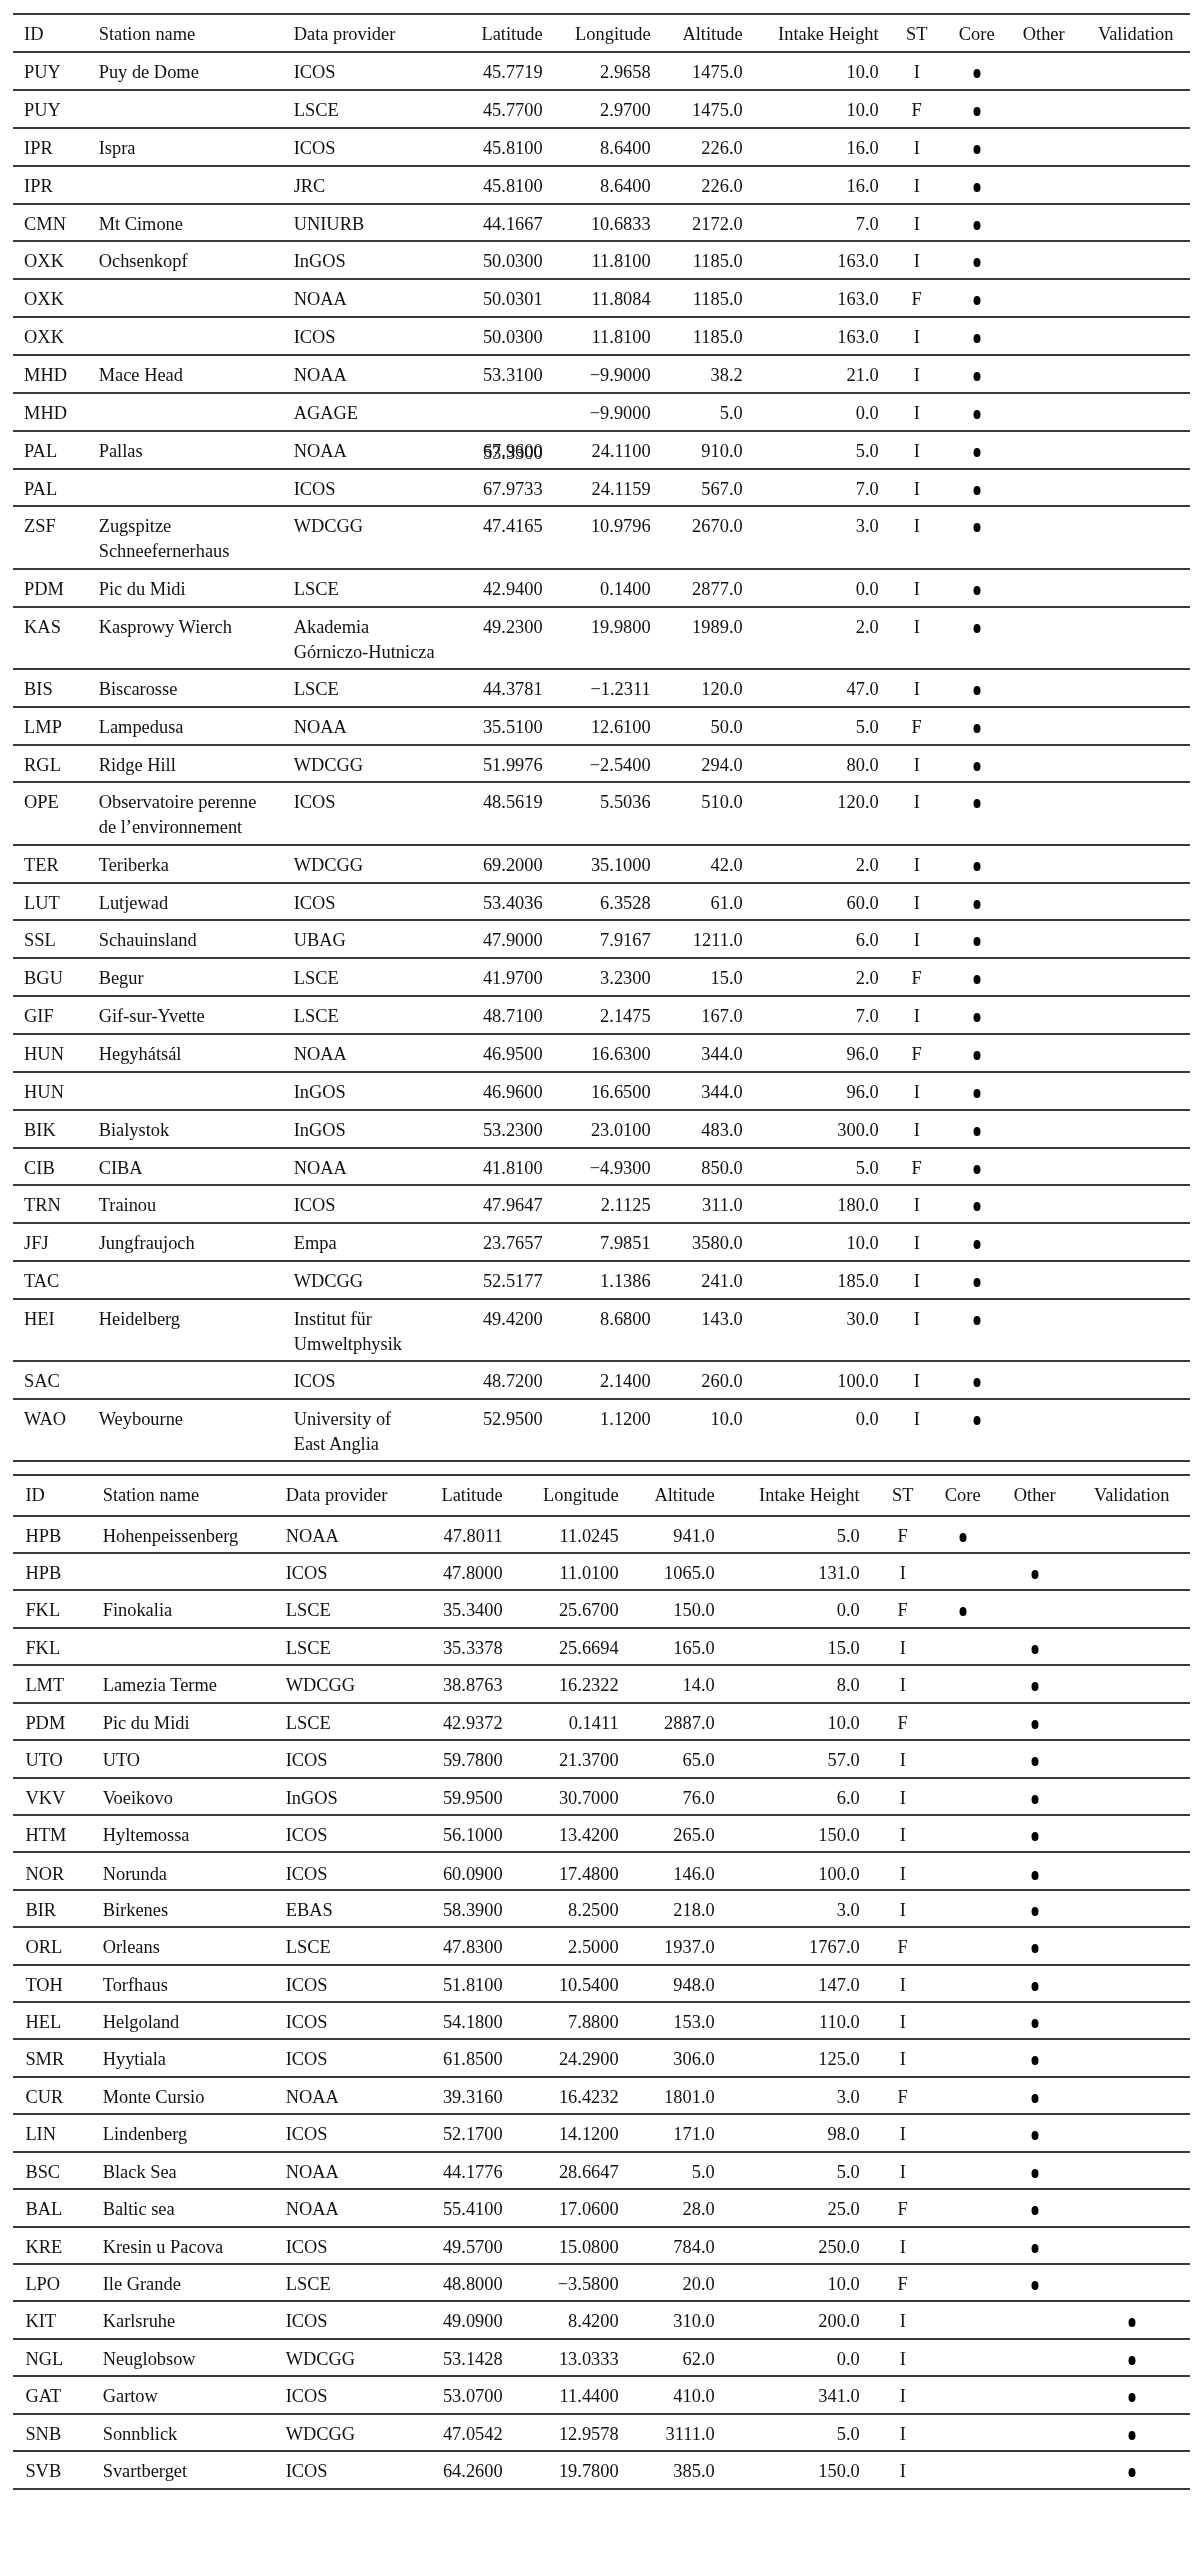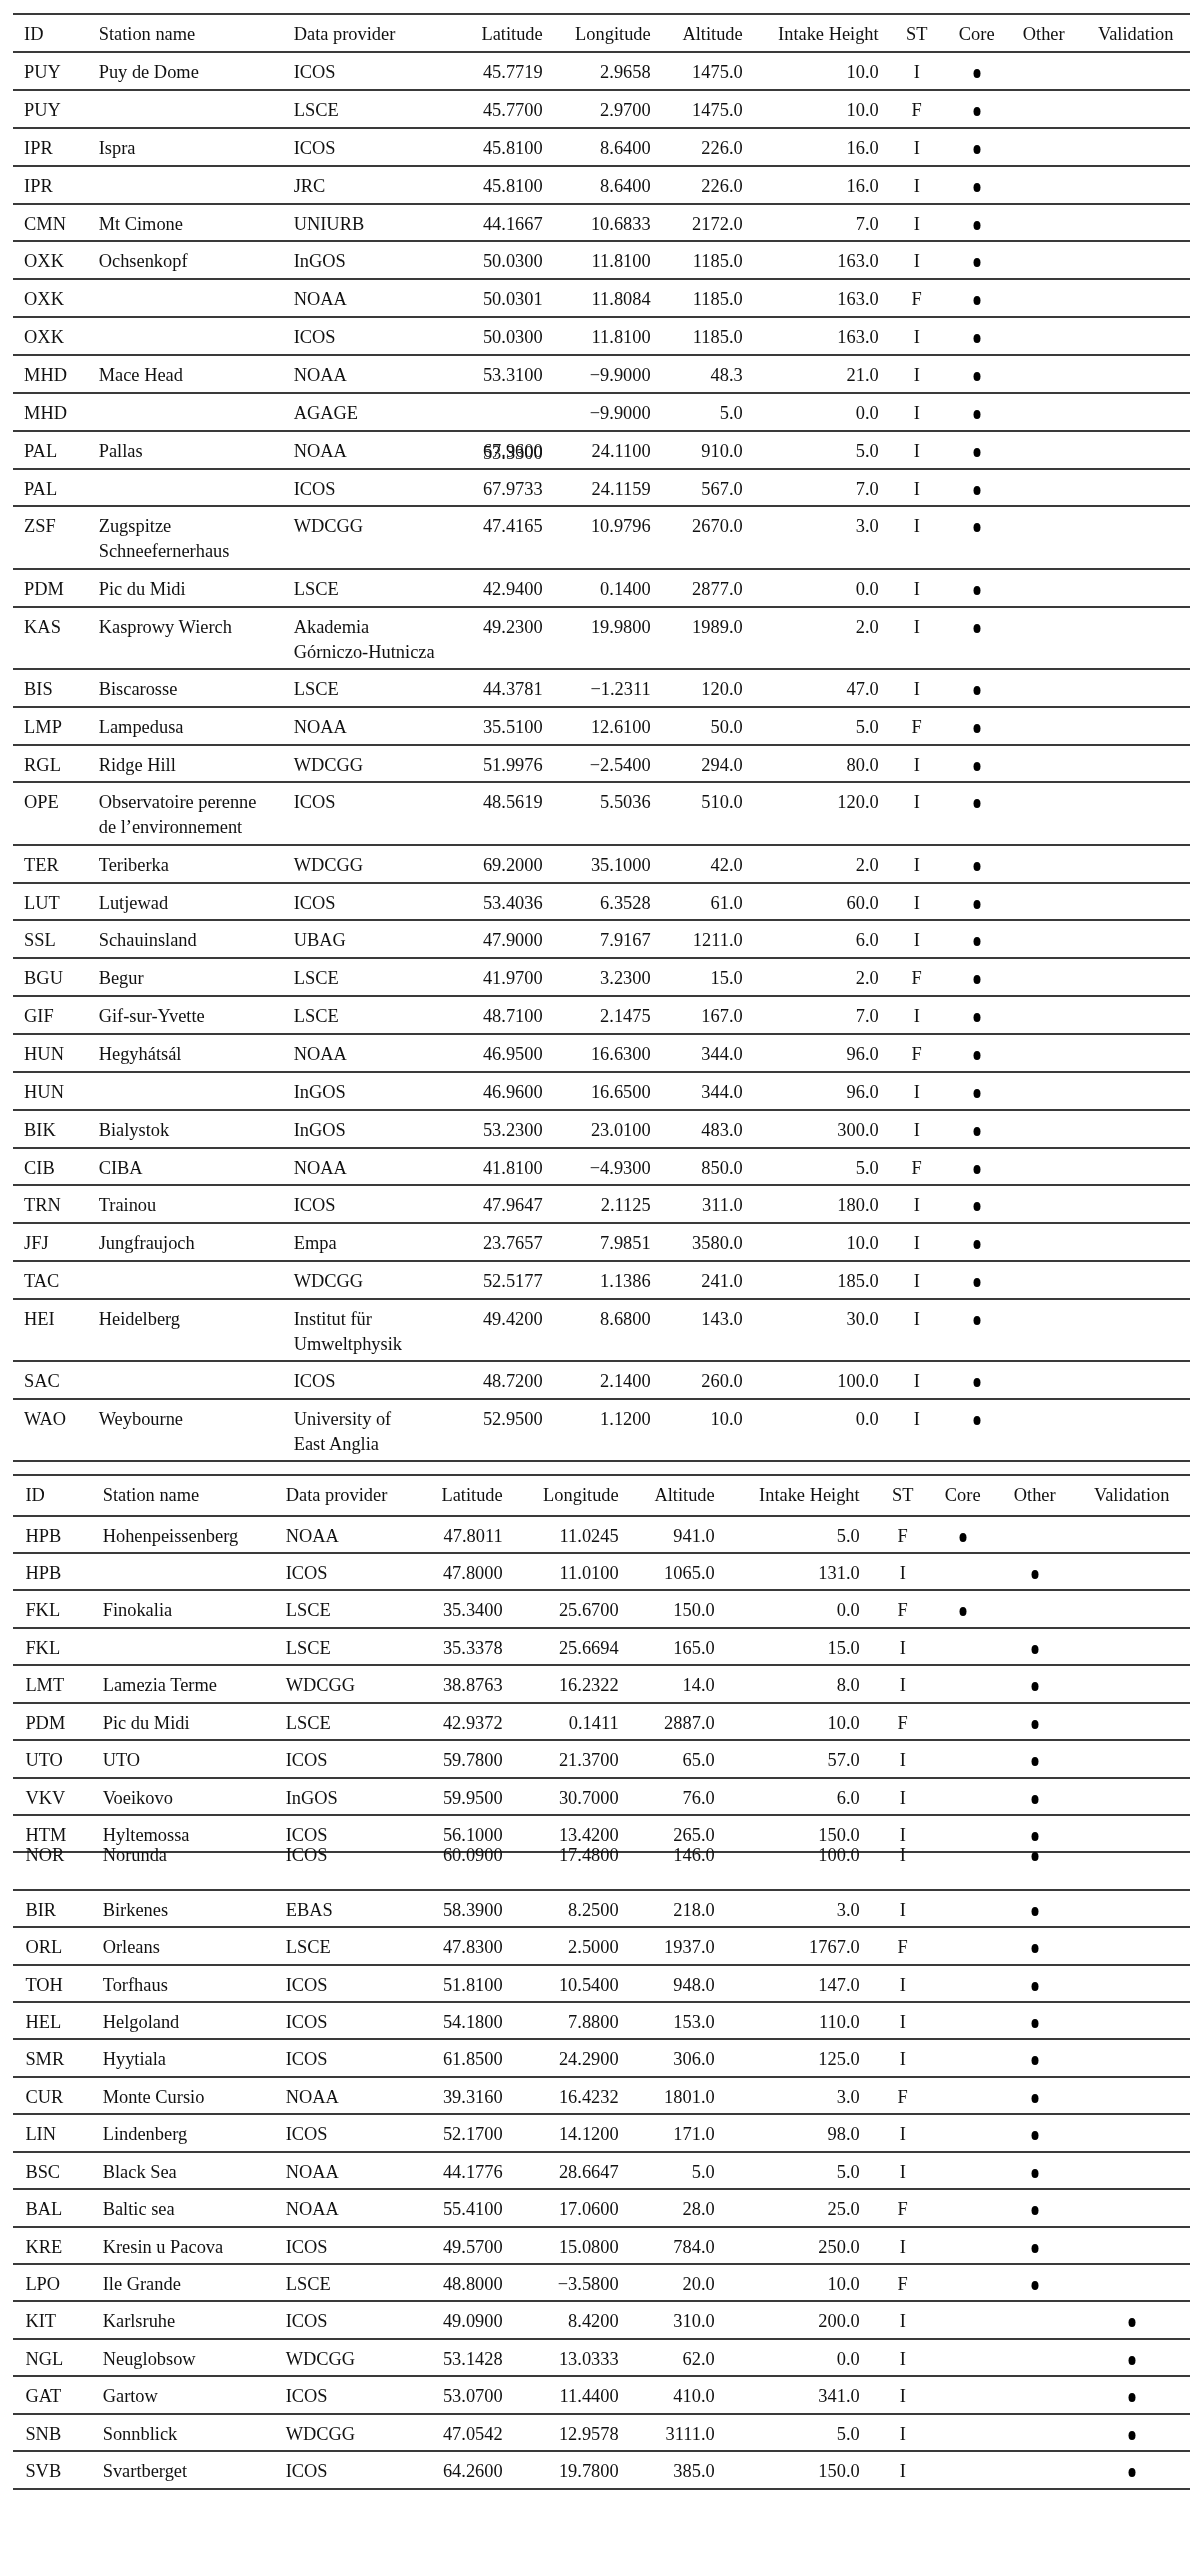--- a/index.html
+++ b/index.html
@@ -176,21 +176,21 @@
     <div class="row" style="top: 341px; height: 38px;">
       <div class="cell" style="left: 11.4px;">MHD</div>
       <div class="cell multi" style="left: 86px;">
         <span>Mace Head</span>
       </div>
       <div class="cell multi" style="left: 281px;">
         <span>NOAA</span>
       </div>
       <div class="cell r" style="right: 647px;">53.3100</div>
       <div class="cell r" style="right: 539px;">−9.9000</div>
-      <div class="cell r" style="right: 447px;">48.3</div>
+      <div class="cell r" style="right: 447px;">38.2</div>
       <div class="cell r" style="right: 311px;">21.0</div>
       <div class="cell c" style="left: 904px;">I</div>
       <div class="cell c" style="left: 964px;"><span class="dot"></span></div>
       <div class="cell c" style="left: 1031px;"></div>
       <div class="cell c" style="left: 1123px;"></div>
     </div>
     <div class="rule" style="top: 379px;"></div>
     <div class="row" style="top: 379px; height: 38px;">
       <div class="cell" style="left: 11.4px;">MHD</div>
       <div class="cell multi" style="left: 86px;"></div>
@@ -804,21 +804,21 @@
       <div class="cell r" style="right: 687px;">56.1000</div>
       <div class="cell r" style="right: 571px;">13.4200</div>
       <div class="cell r" style="right: 475px;">265.0</div>
       <div class="cell r" style="right: 330px;">150.0</div>
       <div class="cell c" style="left: 890px;">I</div>
       <div class="cell c" style="left: 950px;"></div>
       <div class="cell c" style="left: 1022px;"><span class="dot"></span></div>
       <div class="cell c" style="left: 1119px;"></div>
     </div>
     <div class="rule" style="top: 377px;"></div>
-    <div class="row" style="top: 360px; height: 37px;">
+    <div class="row" style="top: 379px; height: 37px;">
       <div class="cell" style="left: 12.7px;">NOR</div>
       <div class="cell multi" style="left: 90px;">
         <span>Norunda</span>
       </div>
       <div class="cell multi" style="left: 273px;">
         <span>ICOS</span>
       </div>
       <div class="cell r" style="right: 687px;">60.0900</div>
       <div class="cell r" style="right: 571px;">17.4800</div>
       <div class="cell r" style="right: 475px;">146.0</div>

